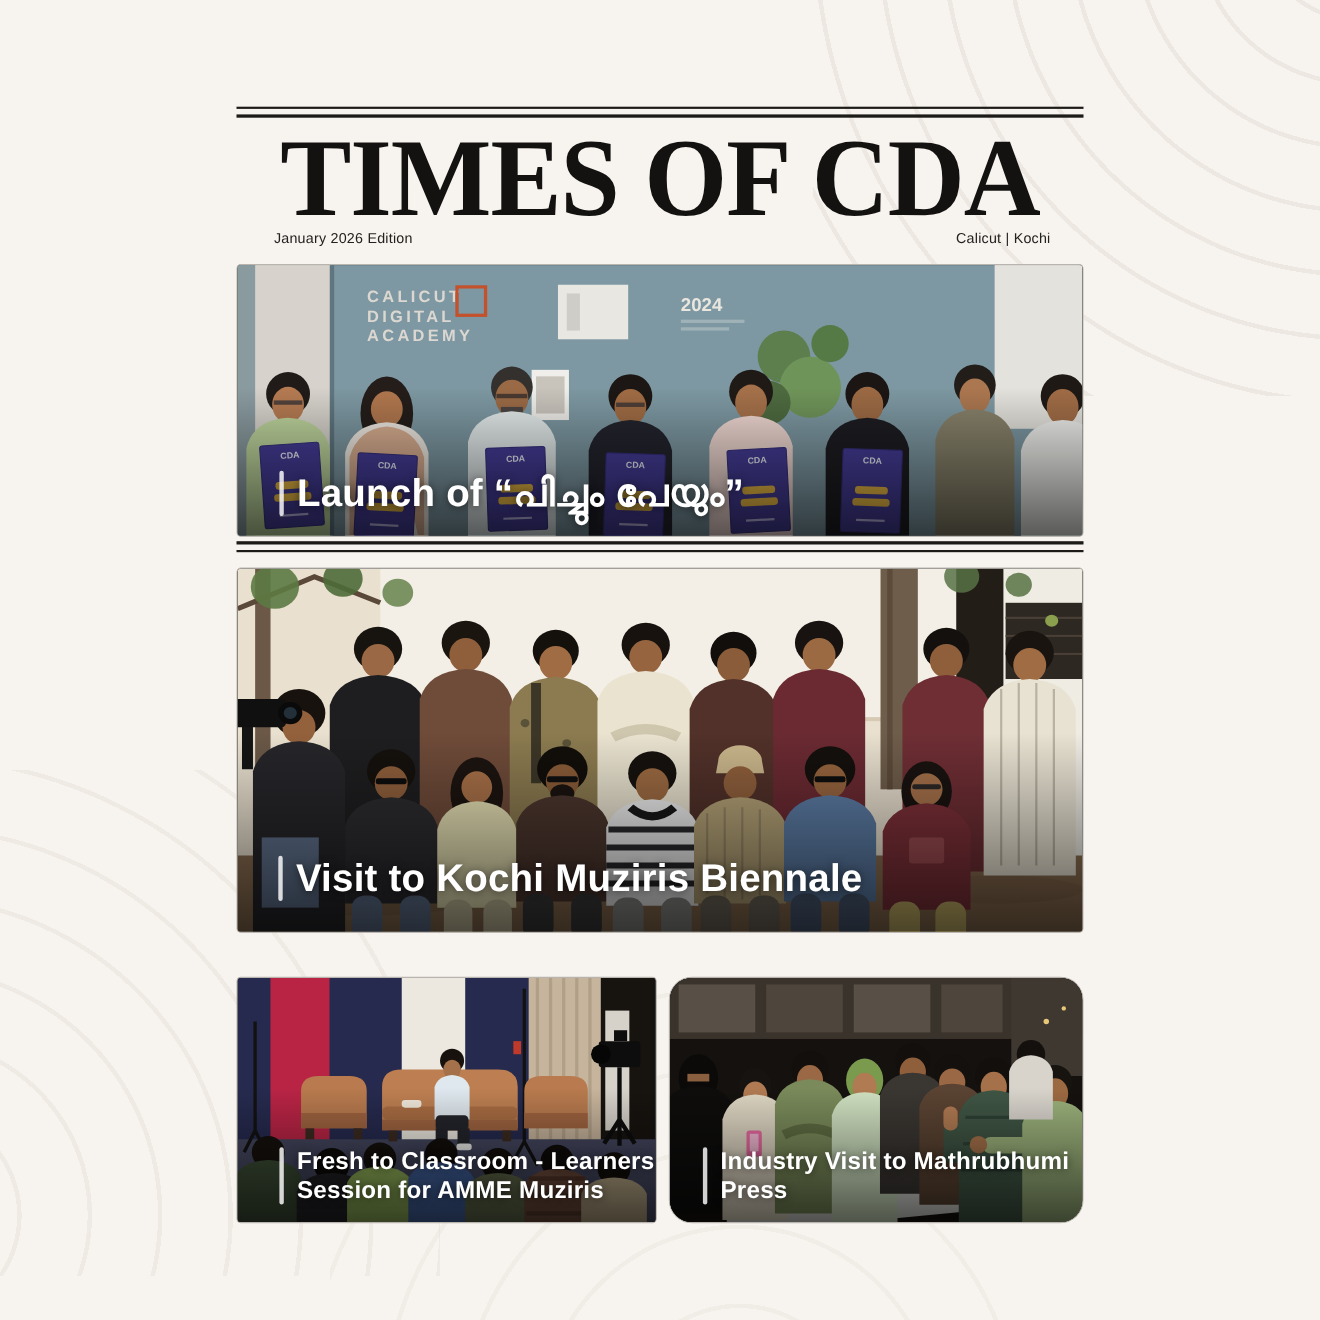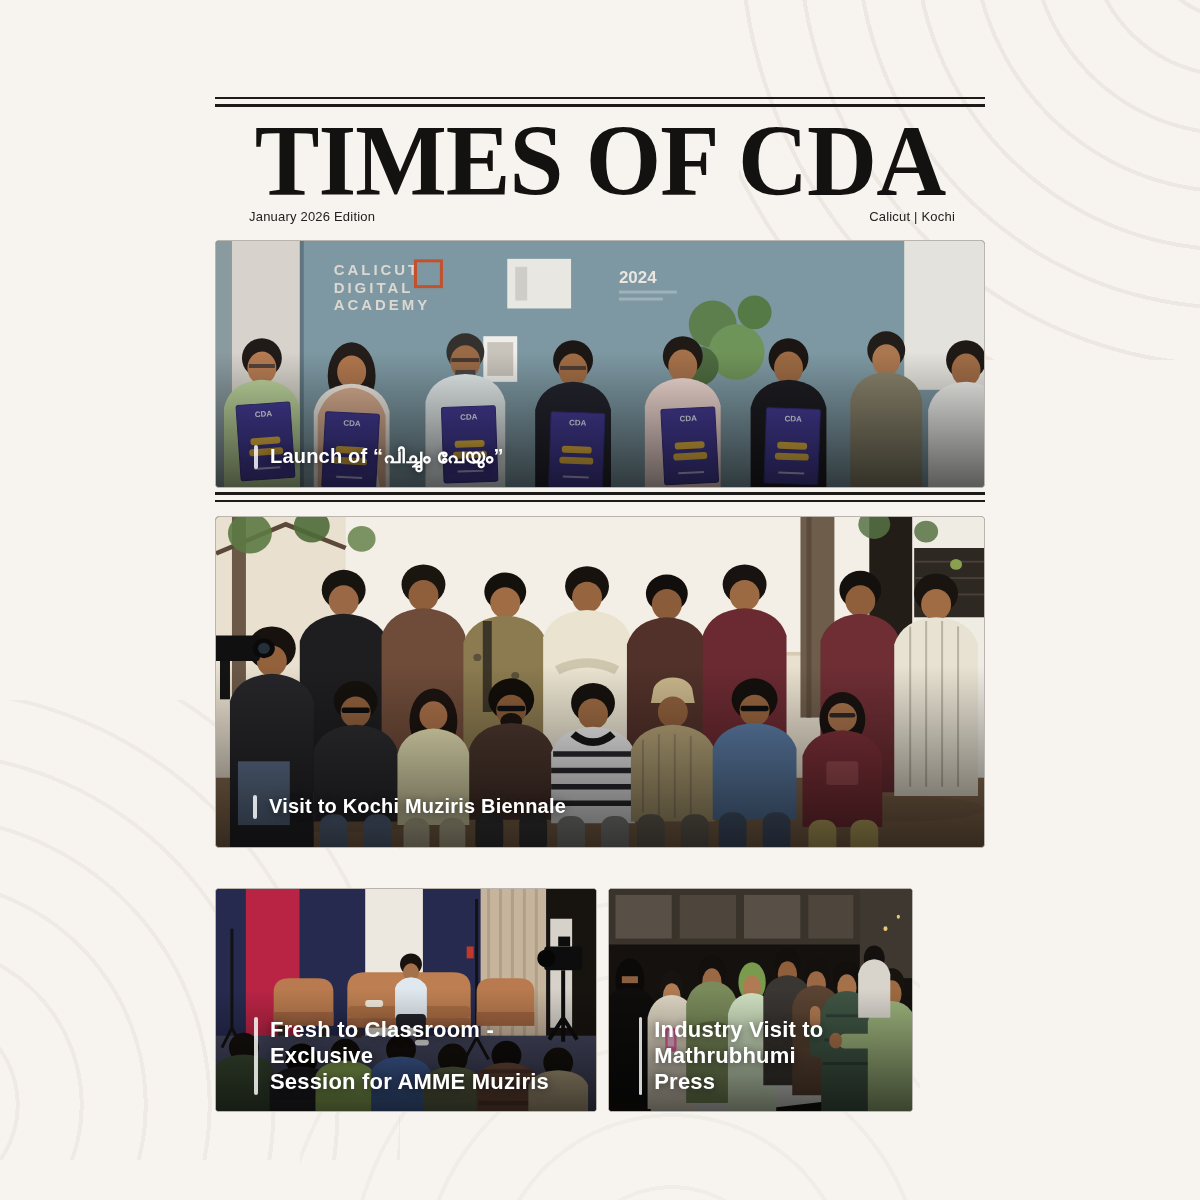--- a/index.html
+++ b/index.html
@@ -38,21 +38,21 @@
   .photo .shade{
     position:absolute;left:0;right:0;bottom:0;height:55%;
     background:linear-gradient(180deg,rgba(0,0,0,0) 0%,rgba(0,0,0,.28) 45%,rgba(0,0,0,.62) 100%);
   }
   .caption{
     position:absolute;display:flex;align-items:stretch;gap:12px;color:#fff;
     text-shadow:0 1px 8px rgba(0,0,0,.55);
   }
   .caption .bar{width:4px;background:rgba(255,255,255,.82);border-radius:2px;}
   .caption .txt{font-weight:700;line-height:1.18;letter-spacing:.2px;}
-  .cap-lg .txt{font-size:20px;}
+  .cap-lg .txt{font-size:35px;}
   .cap-sm .txt{font-size:22px;}
 </style>
 </head>
 <body>
 
 <div class="poster">
 
   <div class="rule" style="top:97px;height:2px;"></div>
   <div class="rule" style="top:104px;height:2.5px;"></div>
   <div class="masthead-title">TIMES OF CDA</div>
@@ -440,27 +440,27 @@
         <g transform="translate(344,192)">
             <circle cx="0" cy="-17" r="15" fill="#14100c"></circle>
             <path d="M-30,60 V6 Q-24,-8 0,-9 Q24,-8 30,6 V60 Z" fill="#b0a080"></path>
           </g>
       </g>
     </svg>
     <div class="shade"></div>
     <div class="caption cap-sm" style="left:38px;bottom:16px;">
       <div class="bar"></div>
       <div class="txt">
-        <div>Fresh to Classroom - Exclusive</div>
+        <div>Fresh to Classroom - Learners</div>
         <div>Session for AMME Muziris</div>
       </div>
     </div>
   </div>
 
-  <div class="photo" style="left:608px;top:888px;width:305px;height:224px;">
+  <div class="photo" style="left:608px;top:888px;width:377px;height:224px;border-radius:21px;">
     <svg viewBox="0 0 377 224" preserveAspectRatio="none">
       <rect x="0" y="0" width="377" height="224" fill="#14110e"></rect>
 
       <g>
         <rect x="0" y="0" width="377" height="56" fill="#3a332c"></rect>
         <rect x="8" y="6" width="70" height="44" fill="#585046"></rect>
         <rect x="88" y="6" width="70" height="44" fill="#4e463c"></rect>
         <rect x="168" y="6" width="70" height="44" fill="#585046"></rect>
         <rect x="248" y="6" width="56" height="44" fill="#4e463c"></rect>
         <rect x="312" y="0" width="65" height="90" fill="#3e3830"></rect>

